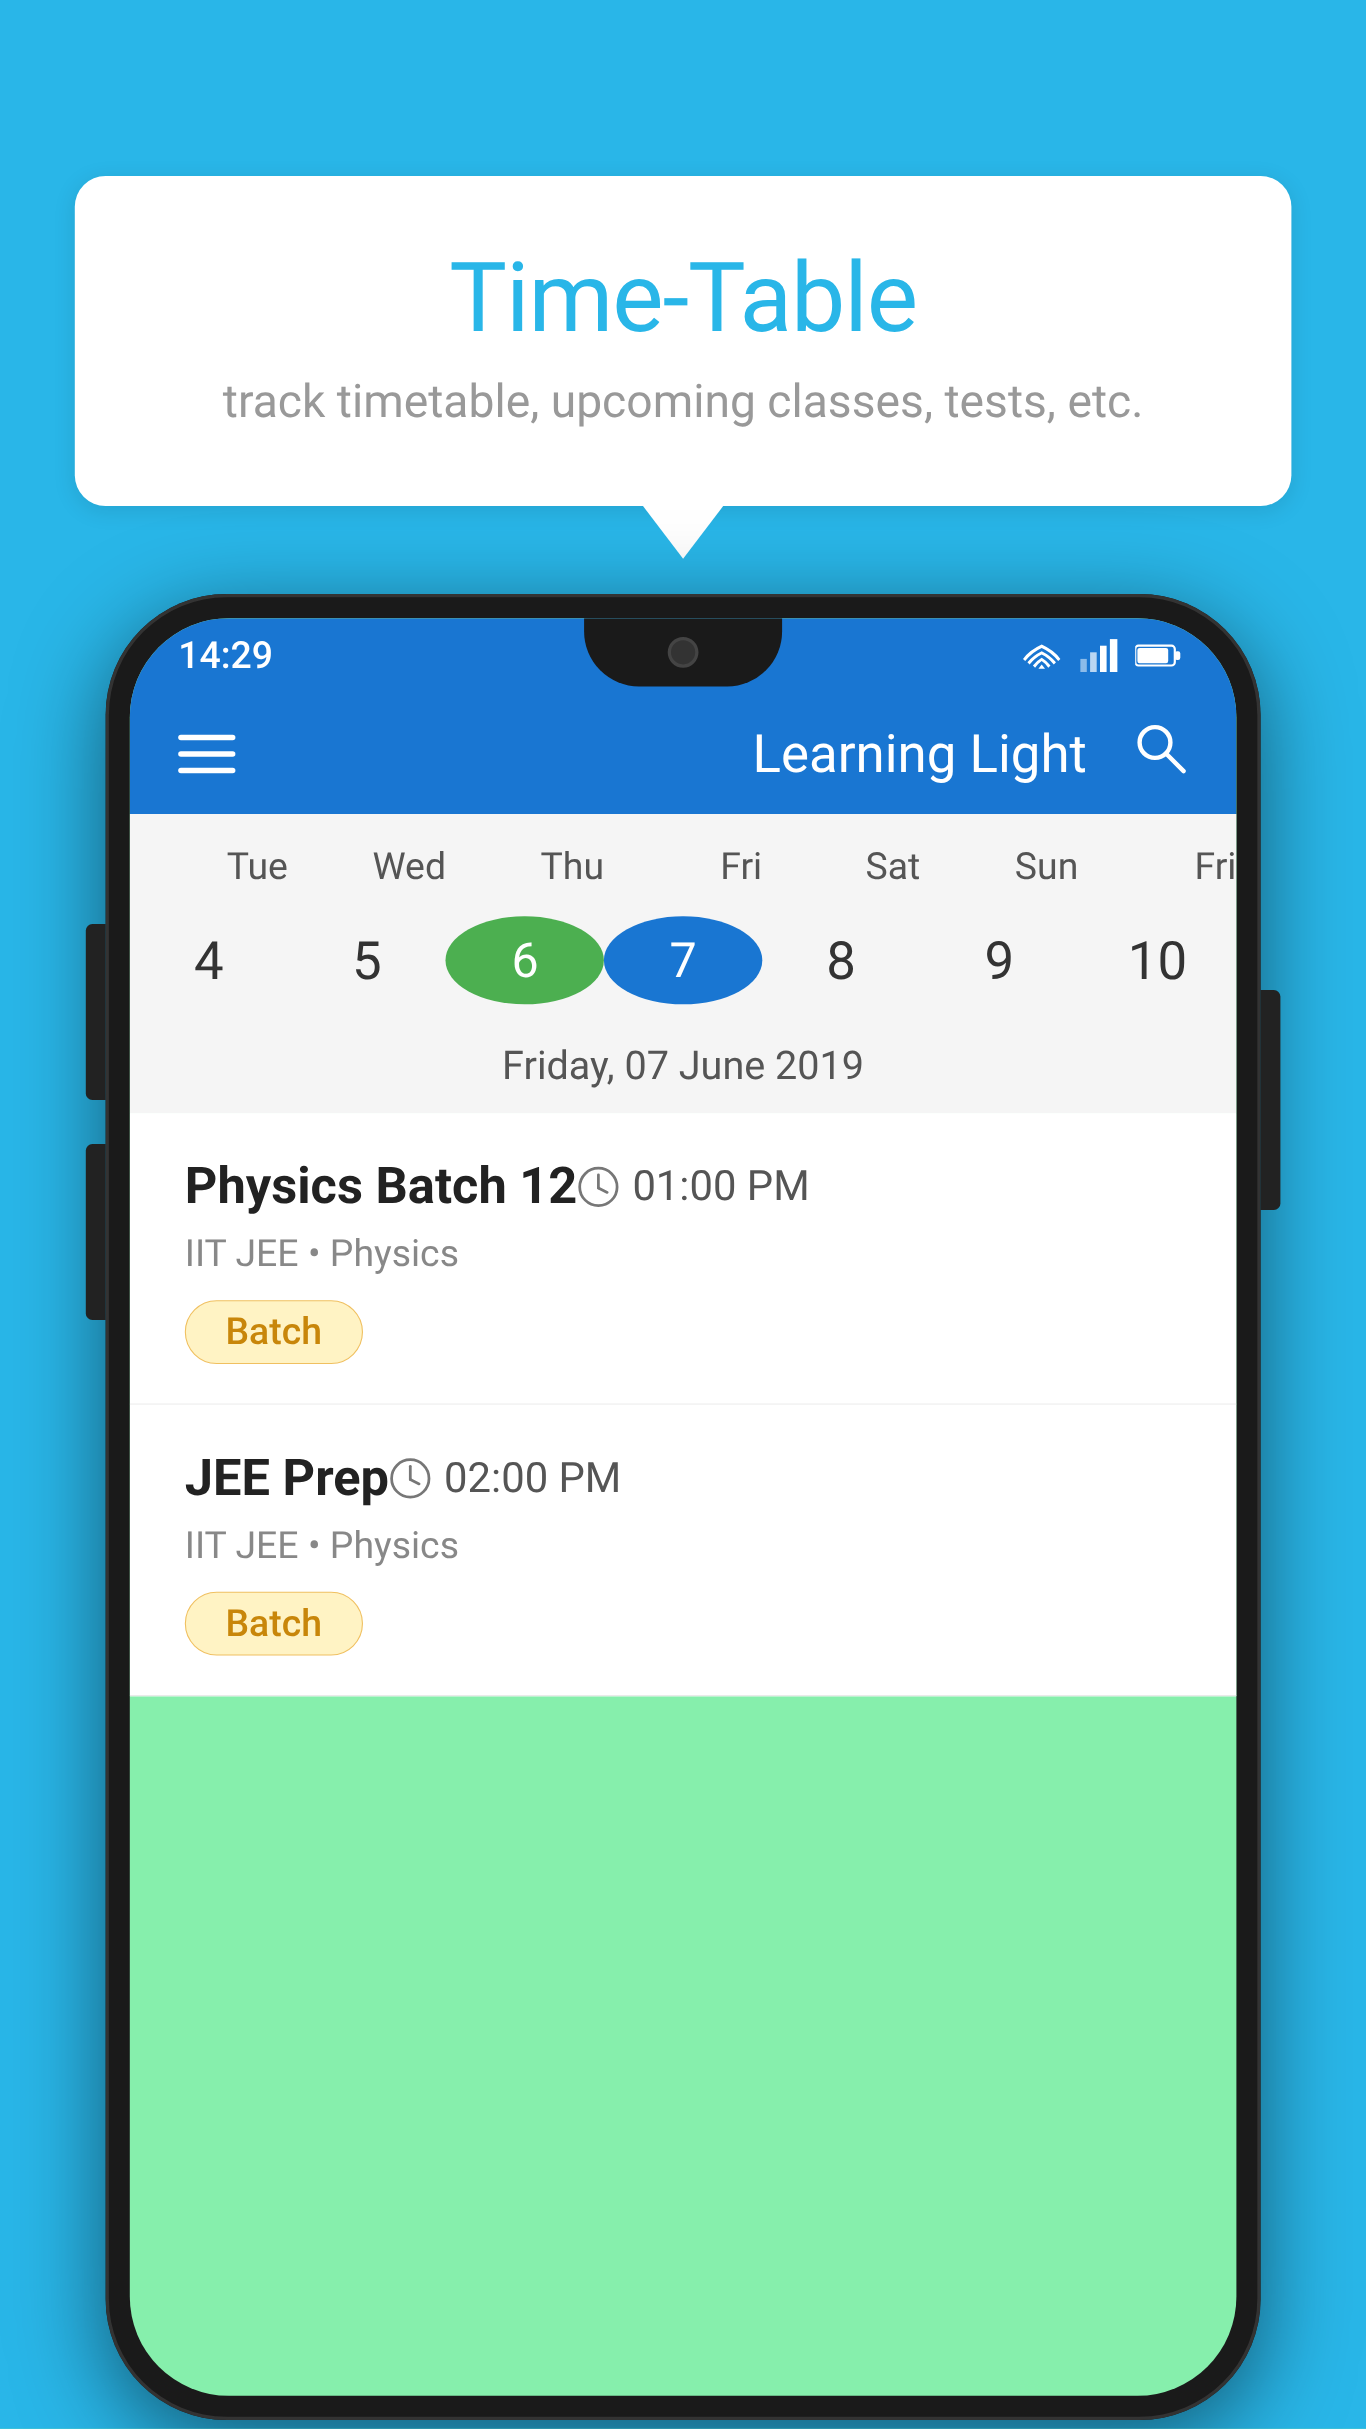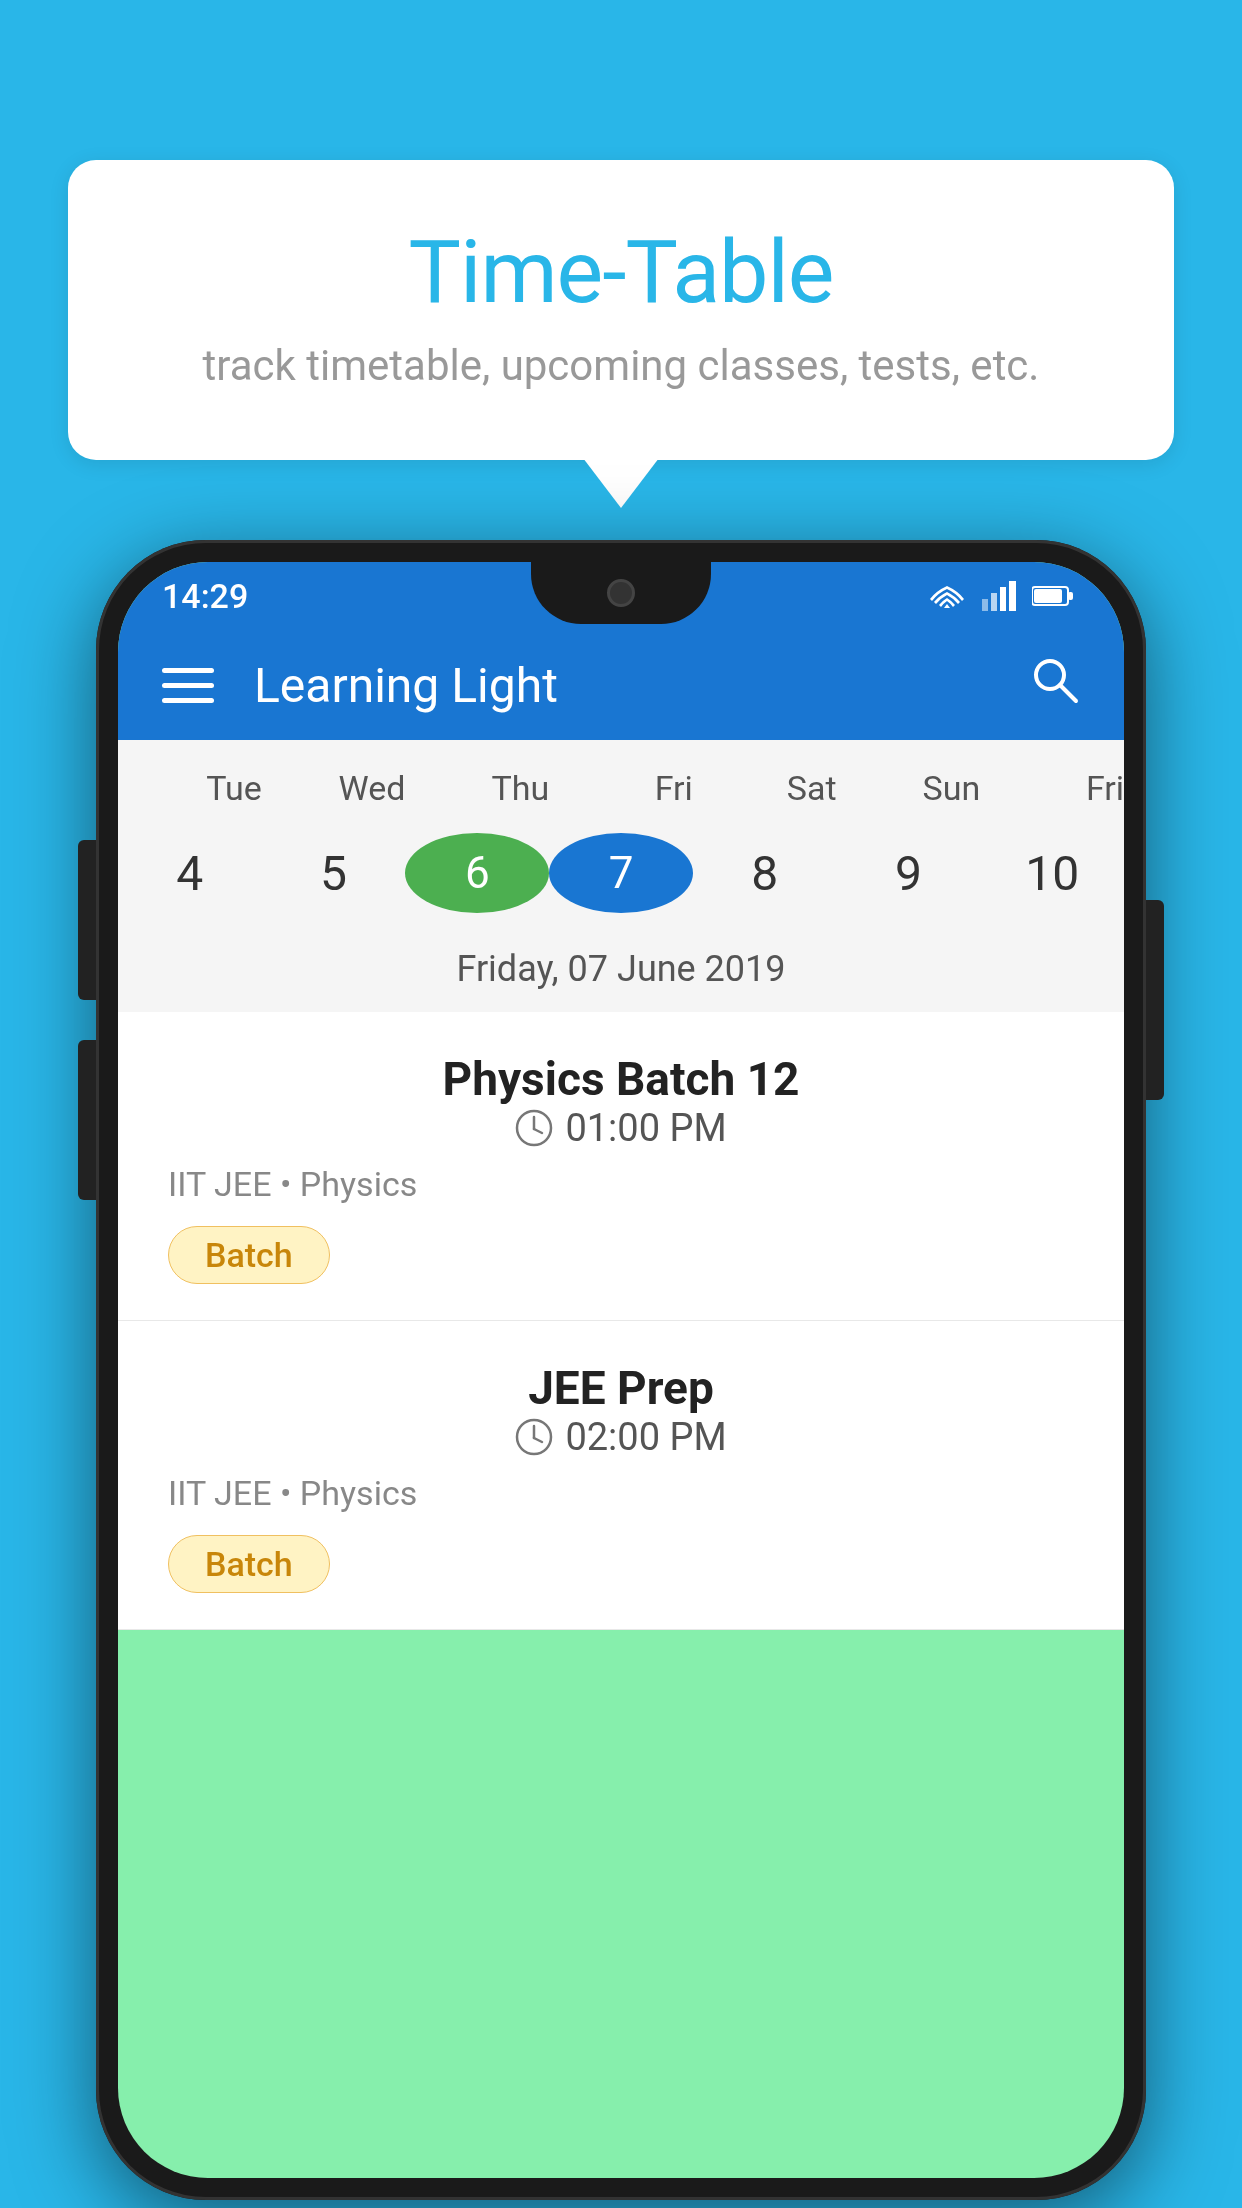--- a/index.html
+++ b/index.html
@@ -151,20 +151,21 @@
     }
 
     
     .app-bar {
       background: #1976D2;
       height: 110px;
       display: flex;
       align-items: center;
       padding: 0 44px;
       gap: 40px;
+      text-align: right;
     }
 
     .hamburger-icon {
       display: flex;
       flex-direction: column;
       gap: 10px;
       cursor: pointer;
     }
 
     .hamburger-line {
@@ -268,21 +269,20 @@
       background: white;
       padding: 40px 50px 36px;
       border-bottom: 1.5px solid #e8e8e8;
     }
 
     .card-row1 {
       display: flex;
       justify-content: flex-start;
       align-items: center;
       margin-bottom: 14px;
-      flex-direction: column;
     }
 
     .class-name {
       font-size: 46px;
       font-weight: 700;
       color: #222;
     }
 
     .class-time {
       display: flex;

